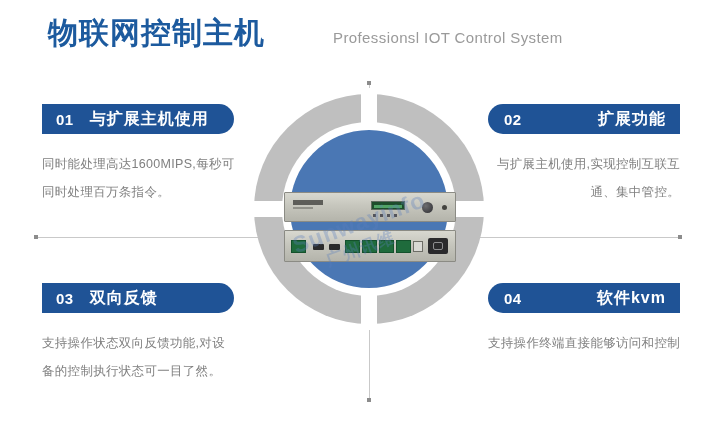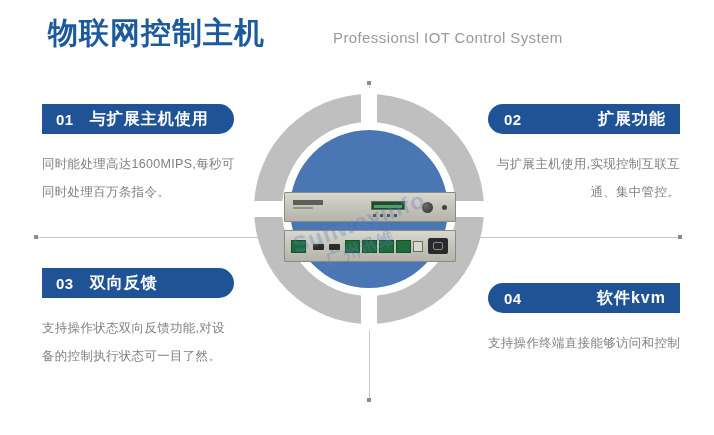--- a/index.html
+++ b/index.html
@@ -246,21 +246,21 @@
   #watermark .wm2 {
     display: block;
     margin-left: 26px;
     font-size: 17px;
   }
 
   
   .card { position: absolute; width: 240px; }
   #card-01 { left: 42px;  top: 104px; }
   #card-02 { left: 440px; top: 104px; text-align: right; }
-  #card-03 { left: 42px;  top: 268px; }
+  #card-03 { left: 42px;  top: 283px; }
   #card-04 { left: 440px; top: 283px; text-align: right; }
 
   .badge {
     display: flex;
     align-items: center;
     height: 30px;
     background: #1f5396;
     color: #ffffff;
     box-sizing: border-box;
   }

